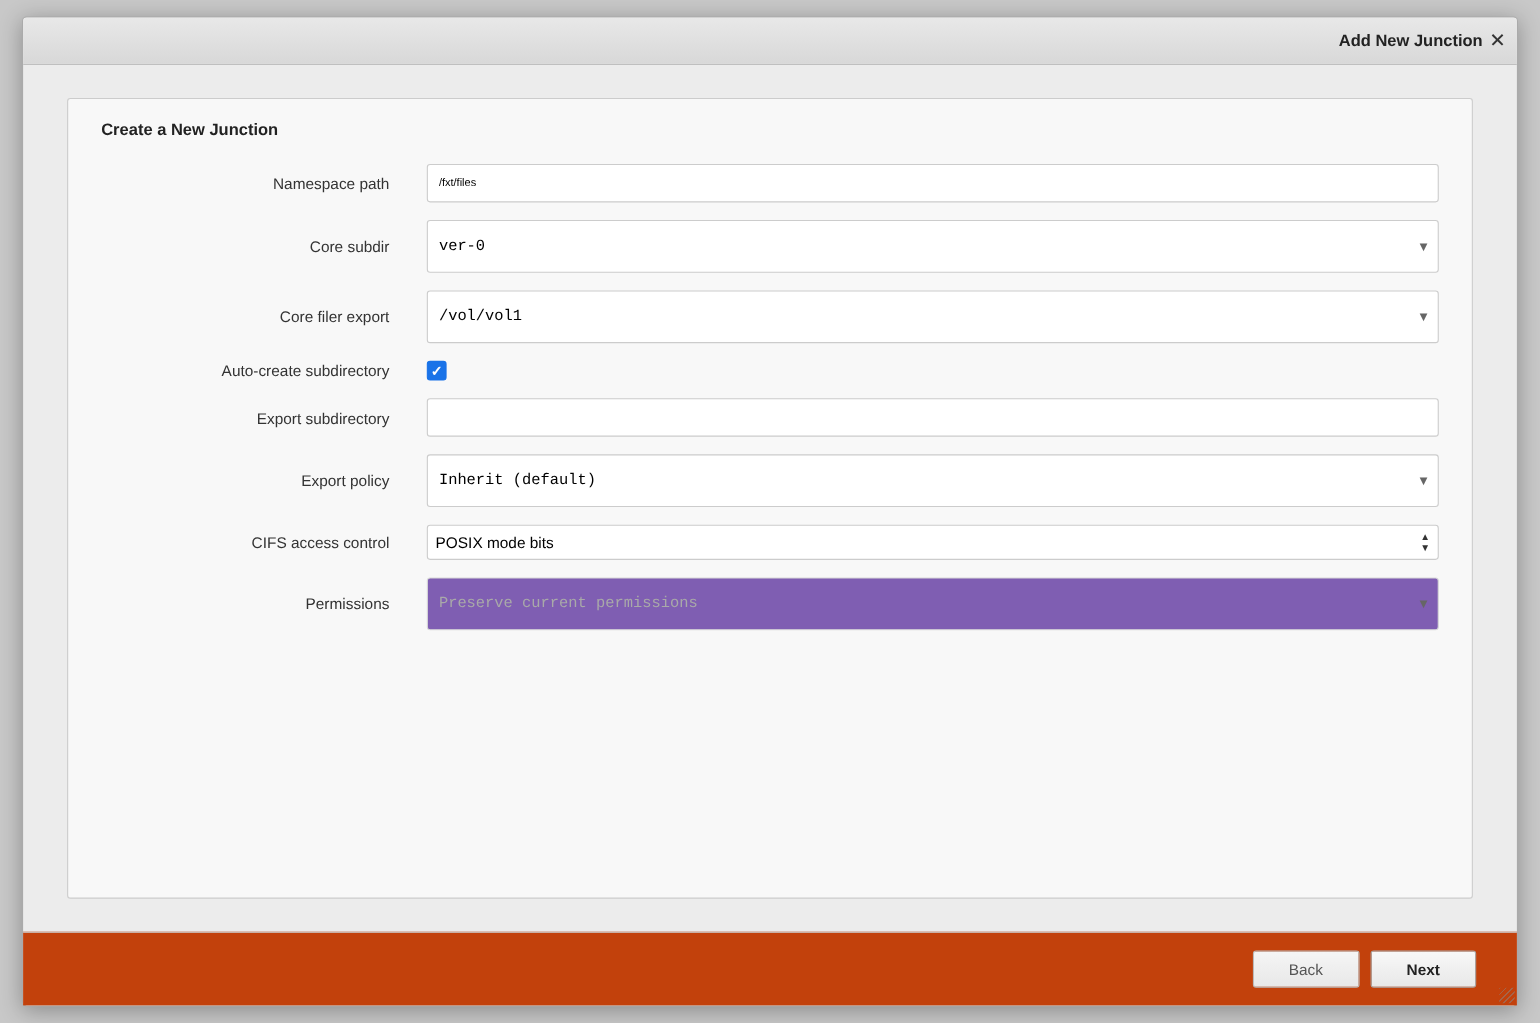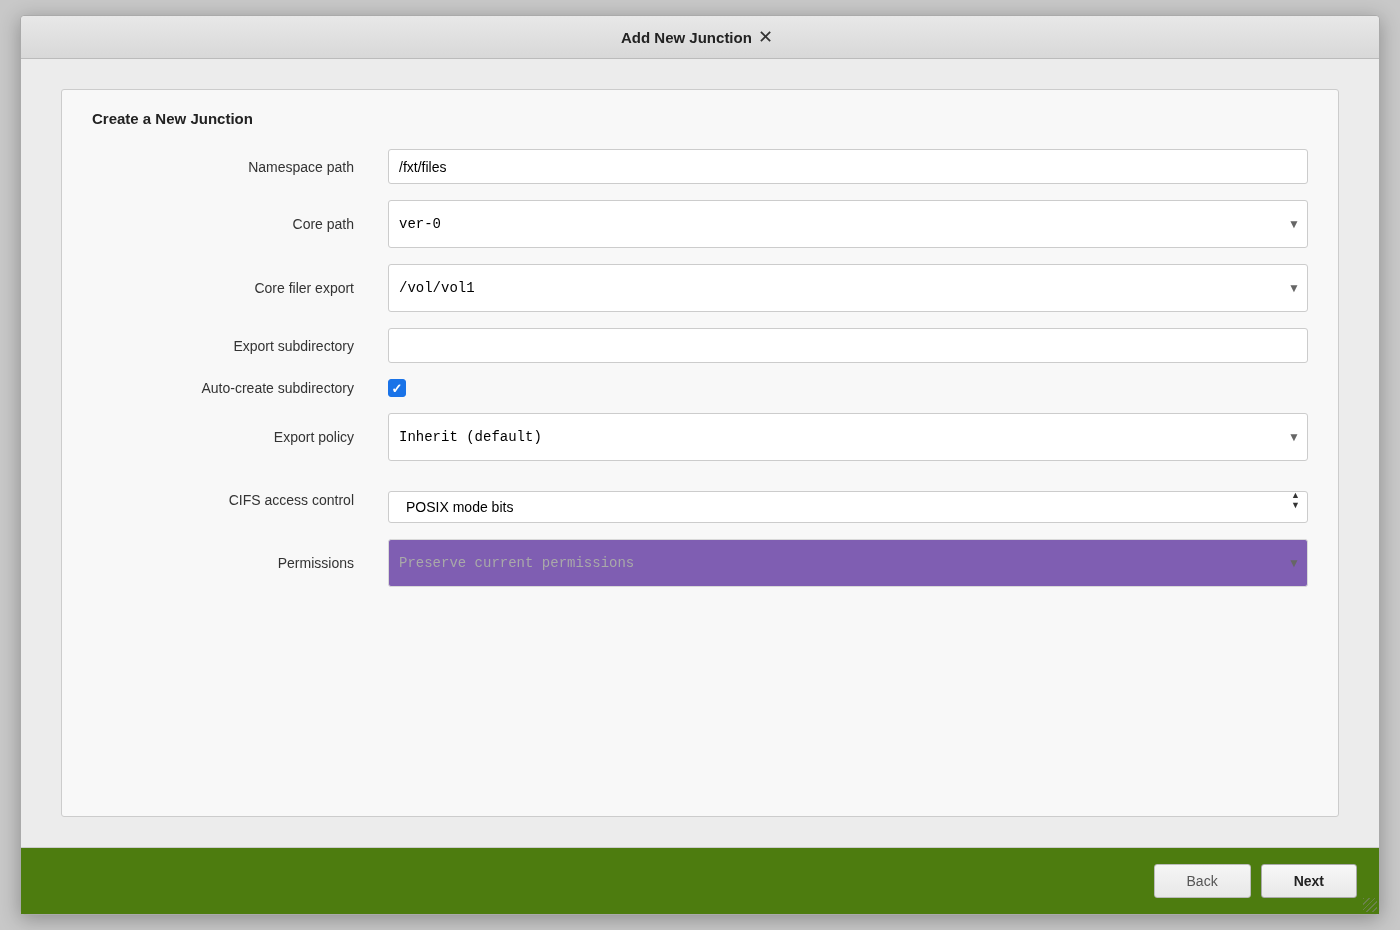--- a/index.html
+++ b/index.html
@@ -26,24 +26,24 @@
       border-radius: 4px;
       display: flex;
       flex-direction: column;
       box-shadow: 0 4px 20px rgba(0,0,0,0.3);
       position: relative;
     }
 
     .dialog-titlebar {
       background: linear-gradient(to bottom, #e8e8e8, #d8d8d8);
       border-bottom: 1px solid #bbb;
-      padding: 10px 24px;
-      display: flex;
-      align-items: center;
-      justify-content: center;
+      padding: 10px 4px;
+      display: flex;
+      align-items: center;
+      justify-content: flex-end;
       border-radius: 4px 4px 0 0;
     }
 
     .dialog-title {
       font-size: 15px;
       font-weight: 600;
       color: #222;
     }
 
     .close-btn {
@@ -96,21 +96,21 @@
 
     .form-control {
       flex: 1;
     }
 
     .text-input {
       width: 100%;
       padding: 6px 10px;
       border: 1px solid #ccc;
       border-radius: 3px;
-      font-size: 14px;
+      font-size: 10px;
       background: #fff;
       outline: none;
       height: 35px;
     }
 
     .text-input.disabled {
       background: #d8d8d8;
       color: #888;
       cursor: not-allowed;
     }
@@ -151,31 +151,30 @@
       font-size: 12px;
     }
 
     .cifs-select {
       position: relative;
       width: 100%;
     }
 
     .cifs-select select {
       width: 100%;
-      padding: 6px 32px 6px 17px;
+      padding: 6px 32px 6px 7px;
       border: 1px solid #ccc;
       border-radius: 3px;
       font-size: 14px;
       background: #fff;
       appearance: none;
       -webkit-appearance: none;
       height: 32px;
       cursor: pointer;
       outline: none;
-      margin-top: 14px;
     }
 
     .cifs-arrow {
       position: absolute;
       right: 8px;
       top: 50%;
       transform: translateY(-50%);
       pointer-events: none;
       color: #333;
       display: flex;
@@ -202,26 +201,26 @@
 
     .checkbox-custom::after {
       content: '✓';
       color: white;
       font-size: 13px;
       font-weight: bold;
       line-height: 1;
     }
 
     .dialog-footer {
-      padding: 16px 22px;
+      padding: 16px 37px;
       display: flex;
       justify-content: flex-end;
       gap: 10px;
       border-top: 1px solid #ccc;
-      background: #4d7c0f;
+      background: #c2410c;
     }
 
     .btn {
       padding: 8px 32px;
       border-radius: 3px;
       font-size: 14px;
       cursor: pointer;
       border: 1px solid #bbb;
       min-width: 90px;
       text-align: center;
@@ -278,21 +277,21 @@
       <div class="section-title">Create a New Junction</div>
 
       <div class="form-row">
         <label class="form-label">Namespace path</label>
         <div class="form-control">
           <input type="text" class="text-input" value="/fxt/files" style="">
         </div>
       </div>
 
       <div class="form-row">
-        <label class="form-label">Core path</label>
+        <label class="form-label">Core subdir</label>
         <div class="form-control">
           <div class="select-wrapper">
             <select class="select-input">
               <option>ver-0</option>
             </select>
             <span class="select-arrow">▼</span>
           </div>
         </div>
       </div>
 
@@ -302,32 +301,32 @@
           <div class="select-wrapper">
             <select class="select-input">
               <option>/vol/vol1</option>
             </select>
             <span class="select-arrow">▼</span>
           </div>
         </div>
       </div>
 
       <div class="form-row">
-        <label class="form-label">Export subdirectory</label>
-        <div class="form-control">
-          <input type="text" class="text-input" value="" style="">
-        </div>
-      </div>
-
-      <div class="form-row">
         <label class="form-label">Auto-create subdirectory</label>
         <div class="form-control">
           <div class="checkbox-wrapper">
             <div class="checkbox-custom"></div>
           </div>
+        </div>
+      </div>
+
+      <div class="form-row">
+        <label class="form-label">Export subdirectory</label>
+        <div class="form-control">
+          <input type="text" class="text-input" value="" style="">
         </div>
       </div>
 
       <div class="form-row">
         <label class="form-label">Export policy</label>
         <div class="form-control">
           <div class="select-wrapper">
             <select class="select-input">
               <option>Inherit (default)</option>
             </select>

